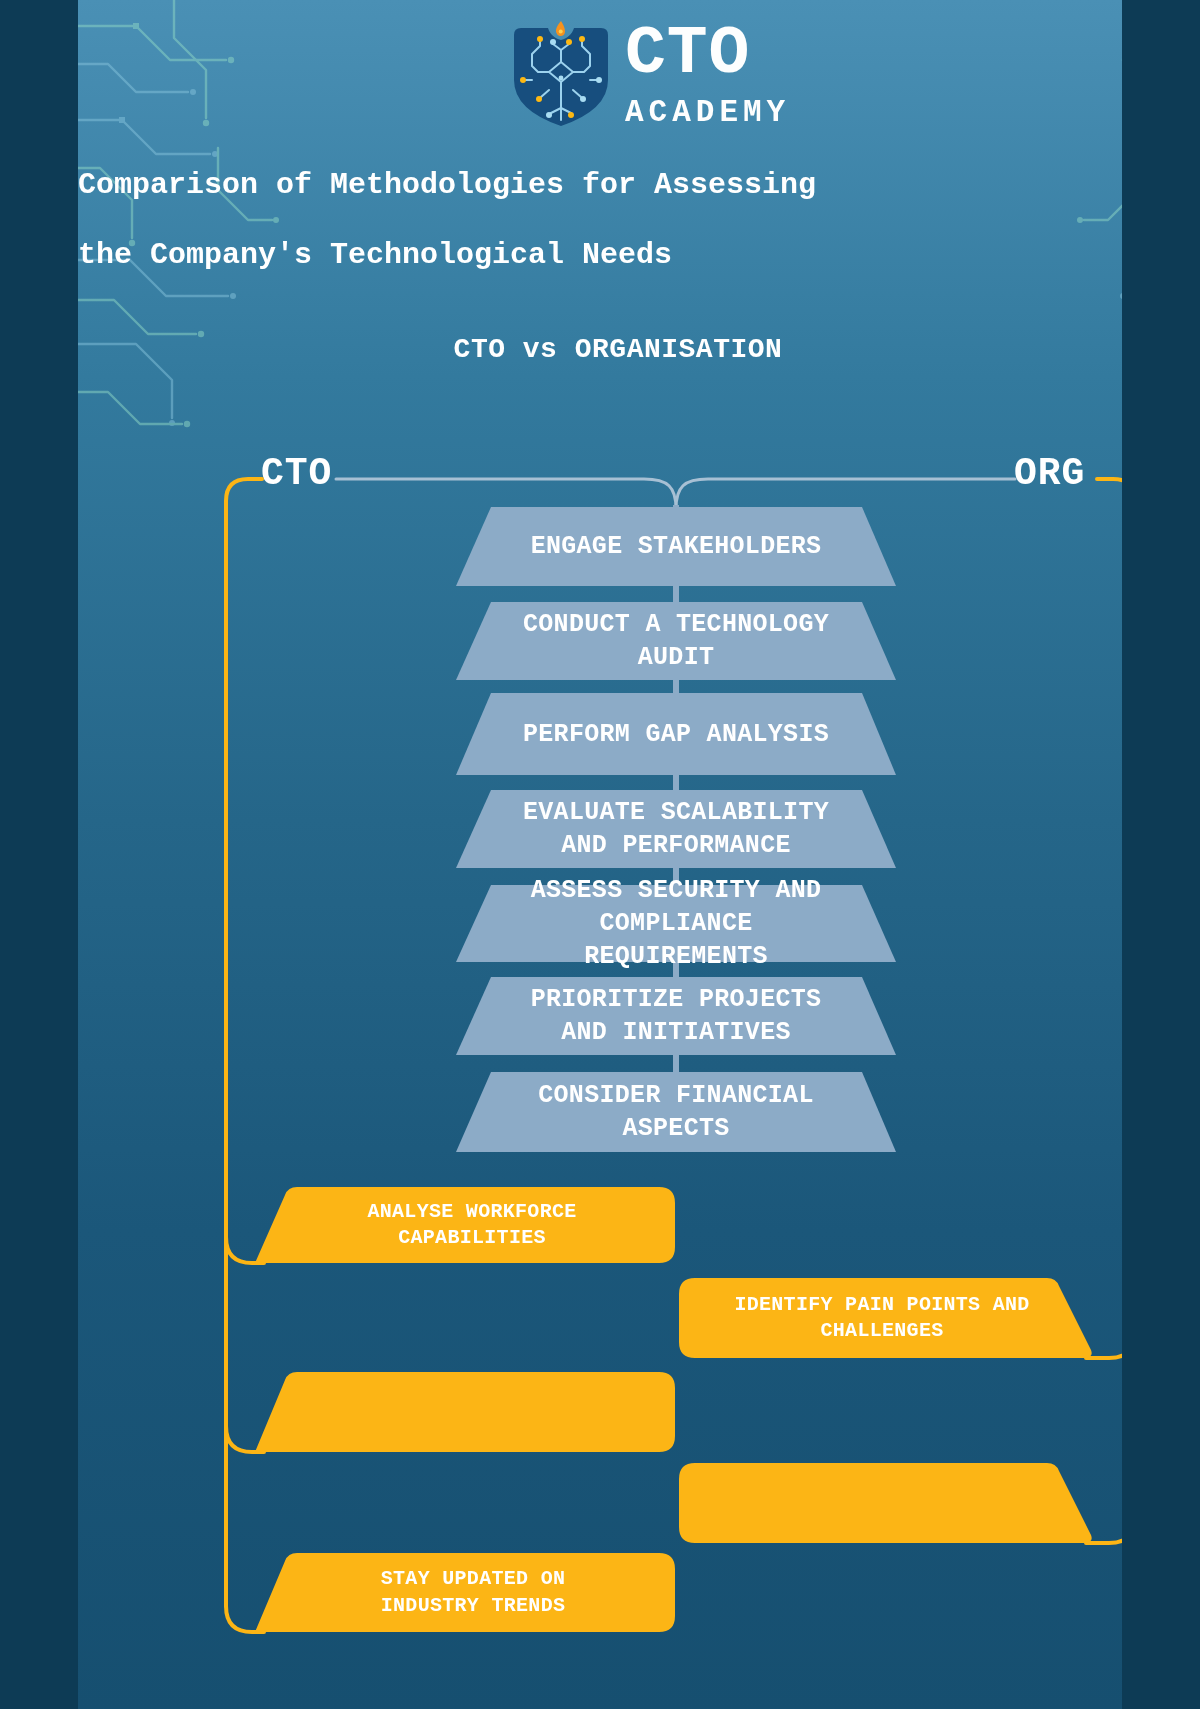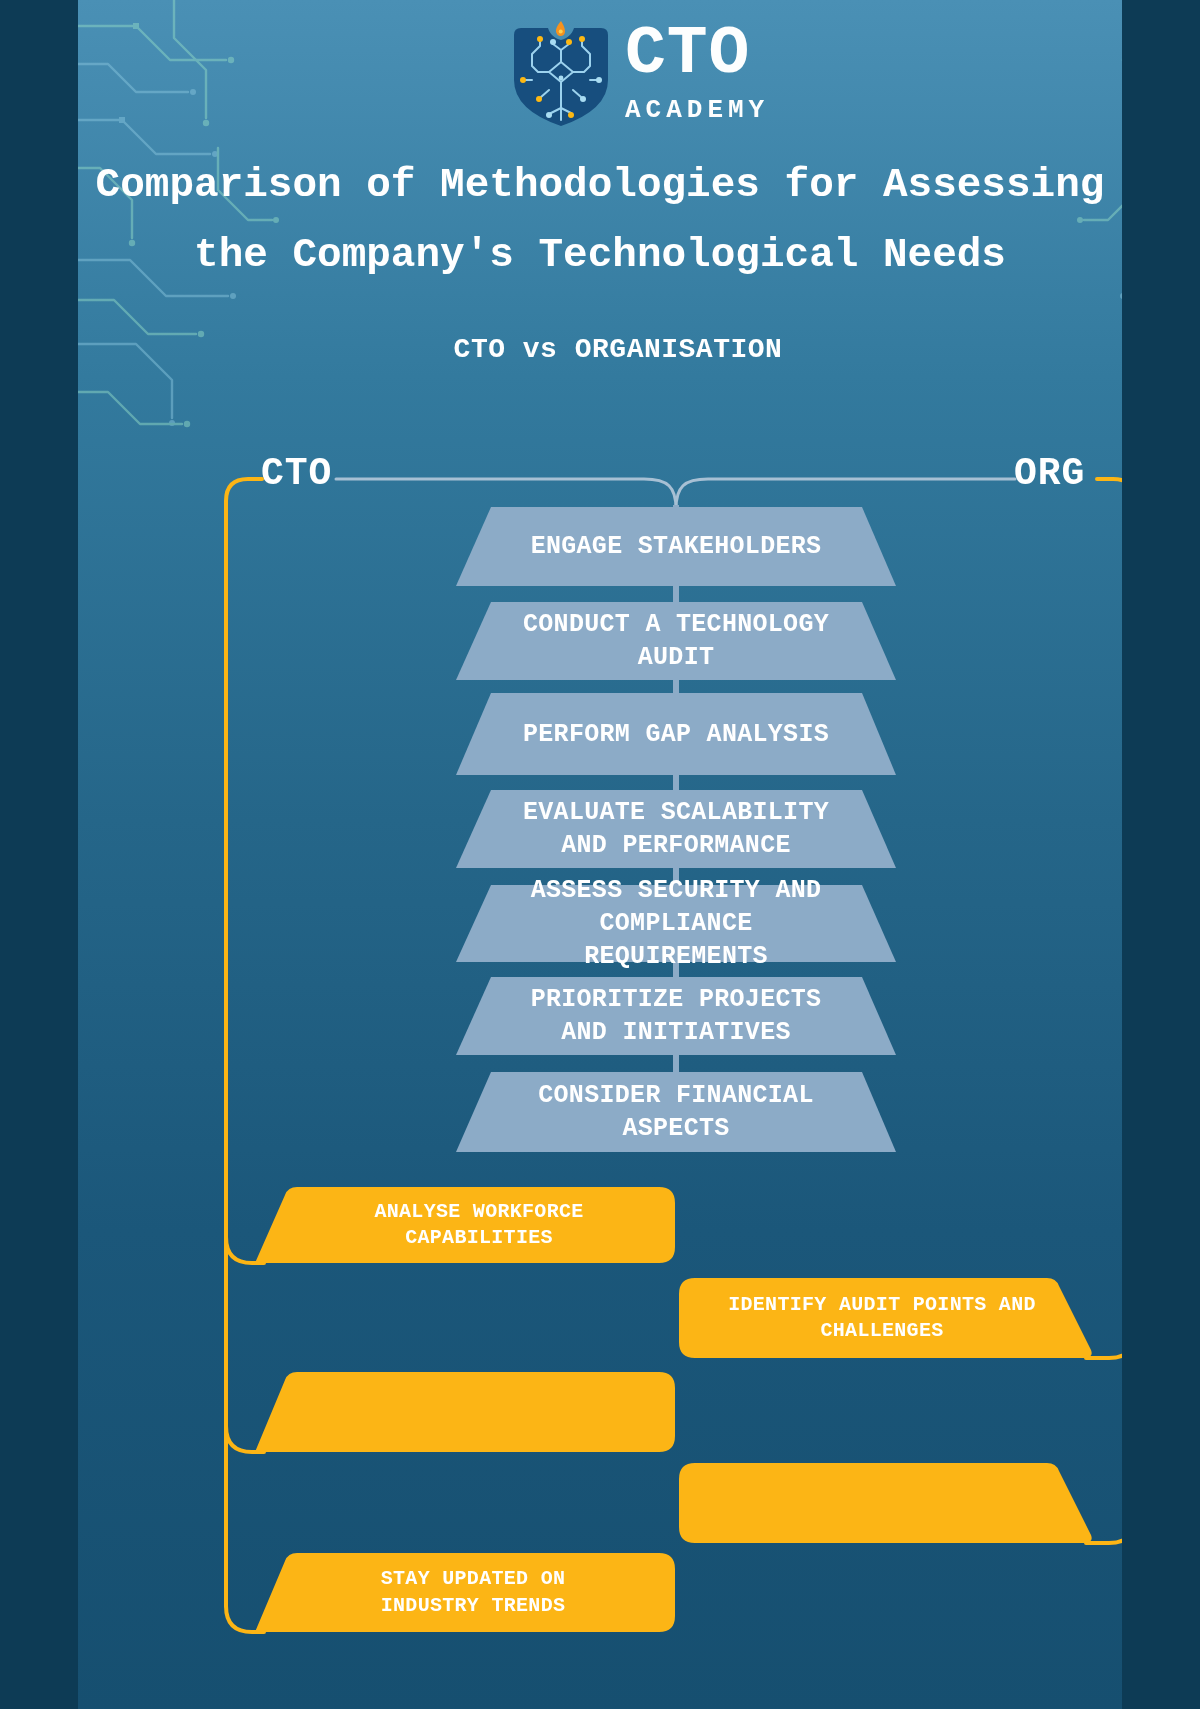--- a/index.html
+++ b/index.html
@@ -8,24 +8,24 @@
     font-family:Liberation Mono, monospace;
     background:linear-gradient(180deg,#4A90B5 0%,#337A9E 22%,#256689 48%,#1B577A 72%,#164F70 100%);
   }
   svg.deco,svg.diagram,#labels{position:absolute;top:0;left:0;width:1200px;height:1709px;}
   #labels{pointer-events:none;}
 
   .logo{position:absolute;top:20px;left:433px;display:flex;align-items:flex-start;}
   .logo-shield{width:100px;height:110px;}
   .logo-text{margin-left:14px;color:#FDFEFE;}
   .brand-top{font-size:68px;font-weight:700;line-height:1;letter-spacing:1px;}
-  .brand-bottom{font-size:26px;font-weight:700;letter-spacing:5px;margin-top:7px;}
+  .brand-bottom{font-size:31px;font-weight:700;letter-spacing:5px;margin-top:7px;}
 
-  .title{position:absolute;top:150px;left:0;right:0;margin:0;text-align:center;
-         color:#FFFFFF;font-size:41px;line-height:70px;font-weight:700;}
+  .title{position:absolute;top:150px;left:0;right:0;margin:0;
+         color:#FFFFFF;font-size:30px;line-height:70px;font-weight:700;}
   .title .tl{display:block;}
   .subtitle{position:absolute;top:334px;left:0;right:0;text-align:center;
             color:#FFFFFF;font-size:28px;font-weight:700;letter-spacing:.5px;margin-left:36px;}
 
   .side-label{position:absolute;top:452px;color:#FFFFFF;font-size:38px;font-weight:700;letter-spacing:1px;}
   .side-label.cto{left:183px;}
   .side-label.org{left:936px;}
 
   .label{position:absolute;display:flex;align-items:center;justify-content:center;
          text-align:center;color:#FFFFFF;font-weight:700;line-height:1.32;letter-spacing:.3px;}
@@ -155,17 +155,17 @@
   </svg>
 
   <div id="labels">
       <div class="label shared" style="left: 418px; top: 507px; width: 360px; height: 79px;">ENGAGE STAKEHOLDERS</div>
       <div class="label shared" style="left: 438px; top: 602px; width: 320px; height: 78px;">CONDUCT A TECHNOLOGY AUDIT</div>
       <div class="label shared" style="left: 418px; top: 693px; width: 360px; height: 82px;">PERFORM GAP ANALYSIS</div>
       <div class="label shared" style="left: 433px; top: 790px; width: 330px; height: 78px;">EVALUATE SCALABILITY AND PERFORMANCE</div>
       <div class="label shared" style="left: 433px; top: 885px; width: 330px; height: 77px;">ASSESS SECURITY AND COMPLIANCE REQUIREMENTS</div>
       <div class="label shared" style="left: 433px; top: 977px; width: 330px; height: 78px;">PRIORITIZE PROJECTS AND INITIATIVES</div>
       <div class="label shared" style="left: 408px; top: 1072px; width: 380px; height: 80px;">CONSIDER FINANCIAL ASPECTS</div>
-      <div class="label side" style="left: 261px; top: 1187px; width: 280px; height: 76px; text-align: center;">ANALYSE WORKFORCE CAPABILITIES</div>
+      <div class="label side" style="left: 254px; top: 1187px; width: 280px; height: 76px; text-align: center;">ANALYSE WORKFORCE CAPABILITIES</div>
       <div class="label side" style="left: 255px; top: 1553px; width: 280px; height: 79px;">STAY UPDATED ON INDUSTRY TRENDS</div>
-      <div class="label side" style="left: 639px; top: 1278px; width: 330px; height: 80px;">IDENTIFY AUDIT POINTS AND CHALLENGES</div>
+      <div class="label side" style="left: 639px; top: 1278px; width: 330px; height: 80px;">IDENTIFY PAIN POINTS AND CHALLENGES</div>
     </div>
 </div>
 
 </body></html>

